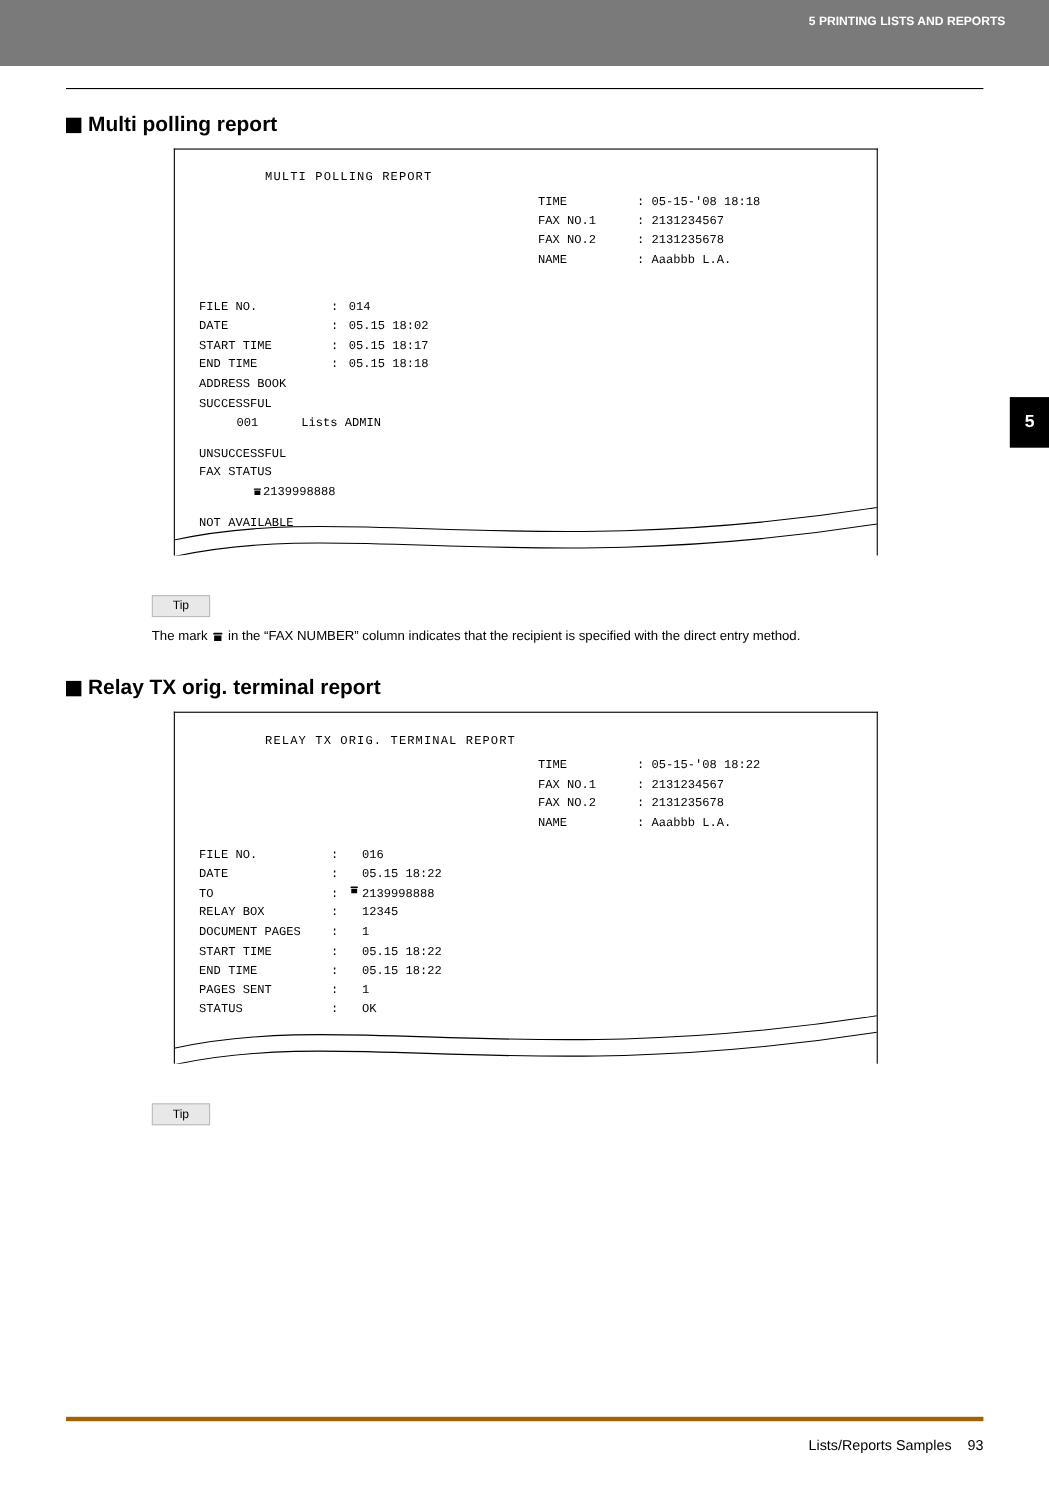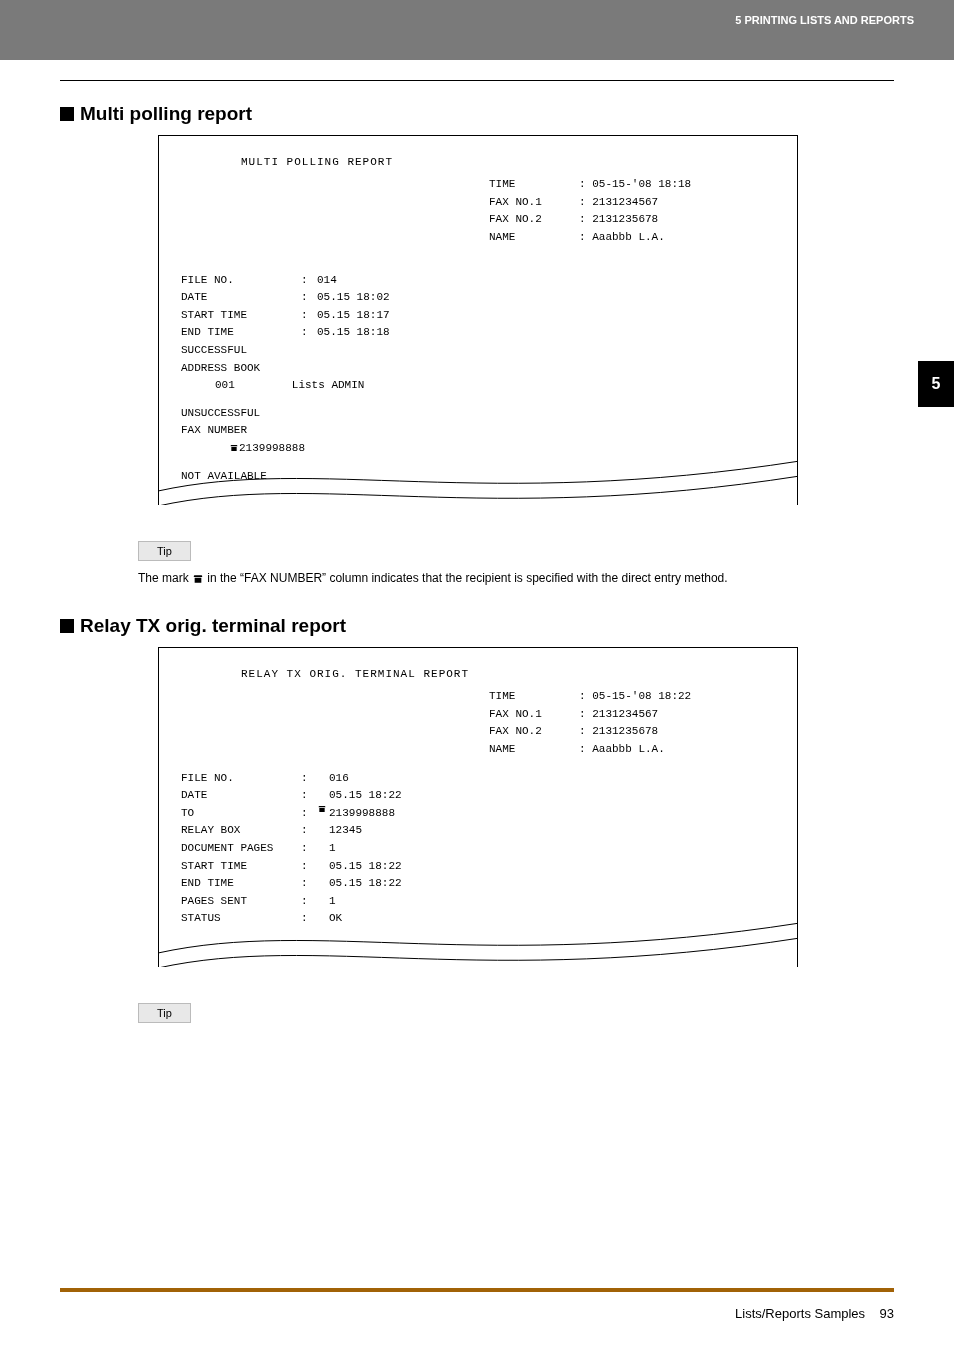--- a/index.html
+++ b/index.html
@@ -81,21 +81,21 @@
     left: 330px;
     font-family: Liberation Mono, monospace;
   }
   .hdr-row { display: flex; }
   .hdr-label { width: 90px; }
   .left-block { margin-top: 100px; }
   .left-block.two { margin-top: 86px; }
   .left-row { display: flex; }
   .l-label { width: 120px; }
   .l-colon { width: 16px; }
-  .ab-indent { padding-left: 34px; display: flex; gap: 57px; }
+  .ab-indent { padding-left: 34px; display: flex; gap: 39px; }
   .phone-svg { width: 10px; height: 8px; display: inline-block; vertical-align: middle; }
   .curve {
     position: absolute;
     bottom: -1px;
     left: -1px;
     width: 642px;
     height: 70px;
   }
   .tip-box {
     display: inline-block;
@@ -175,35 +175,35 @@
           <span class="l-label">START TIME</span>
           <span class="l-colon">:</span>
           <span>05.15 18:17</span>
         </div>
       <div class="left-row">
           <span class="l-label">END TIME</span>
           <span class="l-colon">:</span>
           <span>05.15 18:18</span>
         </div>
       <div class="left-row">
+          <span>ADDRESS BOOK</span>
+        </div>
+      <div class="left-row">
           <span>SUCCESSFUL</span>
-        </div>
-      <div class="left-row">
-          <span>ADDRESS BOOK</span>
         </div>
       <div class="ab-indent">
           <span>001</span>
           <span>Lists ADMIN</span>
         </div>
       <div style="height:10px;"></div>
       <div class="left-row">
           <span>UNSUCCESSFUL</span>
         </div>
       <div class="left-row">
-          <span>FAX NUMBER</span>
+          <span>FAX STATUS</span>
         </div>
       <div style="padding-left:48px;">
         <svg class="phone-svg" viewBox="0 0 24 24">
             <path d="M4 3h16a2 2 0 0 1 2 2v2H2V5a2 2 0 0 1 2-2zm0 6h16v12H4z" fill="#000"></path>
           </svg><span>2139998888</span>
       </div>
       <div style="height:10px;"></div>
       <div class="left-row">
           <span>NOT AVAILABLE</span>
         </div>

